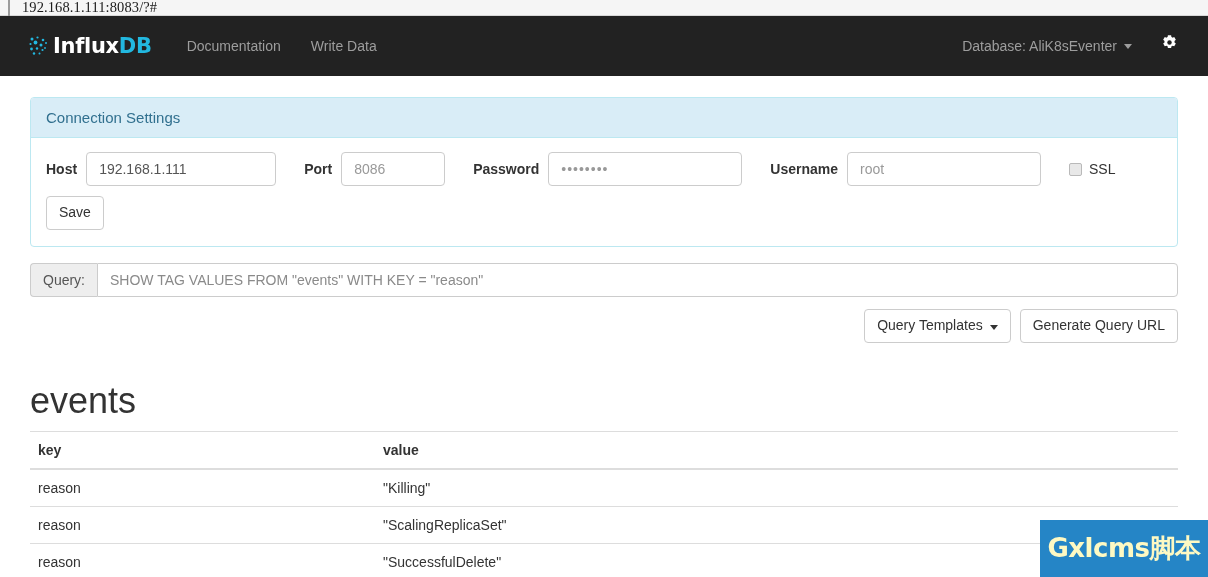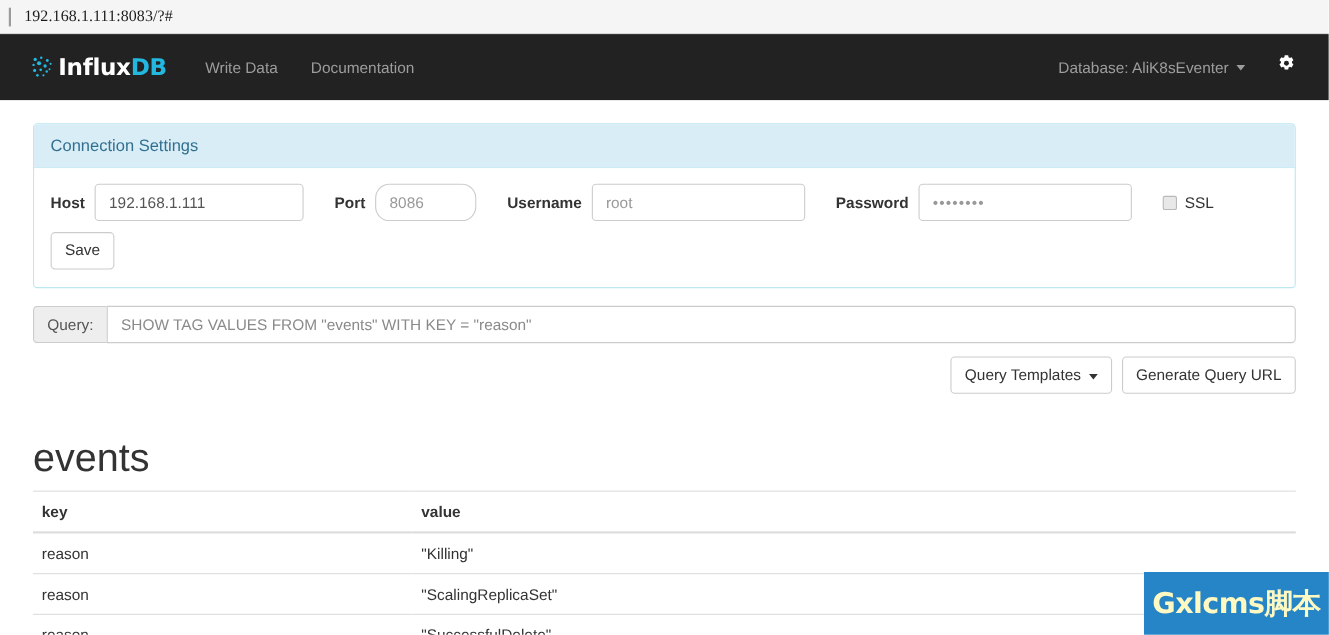--- a/index.html
+++ b/index.html
@@ -8,21 +8,21 @@
     width: 1208px; height: 577px;
     overflow: hidden;
     background: #ffffff;
     font-family: "Liberation Sans", sans-serif;
     font-size: 14px;
     color: #333333;
   }
 
   
   .browser-bar {
-    height: 31px;
+    height: 16px;
     background: #f5f5f5;
     border-bottom: 1px solid #d8d8d8;
     display: flex;
     align-items: center;
     padding-left: 8px;
   }
   .url-caret {
     width: 2px; height: 17px;
     background: #9b9b9b;
     margin-right: 12px;
@@ -144,21 +144,21 @@
     border-radius: 4px;
     padding: 6px 12px;
     font-size: 14px;
     color: #555555;
     background: #ffffff;
     font-family: "Liberation Sans", sans-serif;
     outline: none;
   }
   .form-control::placeholder { color: #999999; opacity: 1; }
   .inp-host { width: 190px; }
-  .inp-port { width: 92px; border-radius: 13px; }
+  .inp-port { width: 104px; }
   .inp-user { width: 194px; }
   .inp-pass { width: 194px; letter-spacing: 1px; }
   .ssl-group { display: flex; align-items: center; margin-right: 0; }
   .ssl-box {
     width: 13px; height: 13px;
     border: 1px solid #b9b9b9;
     background: #e8e8e8;
     border-radius: 2px;
     margin-right: 7px;
     cursor: pointer;
@@ -295,22 +295,22 @@
           <circle cx="17" cy="13" r="0.9"></circle>
         </g>
       </svg>
     </span>
     <span class="brand-text">
       <span class="brand-influx">Influx</span><span class="brand-db">DB</span>
     </span>
   </div>
 
   <div class="nav-links">
+    <div class="nav-link">Documentation</div>
     <div class="nav-link">Write Data</div>
-    <div class="nav-link">Documentation</div>
   </div>
 
   <div class="nav-right">
     <div class="db-select">
       <span>Database: AliK8sEventer</span>
       <span class="caret"></span>
     </div>
     <div class="gear-btn">
       <span>
         <svg width="17" height="17" viewBox="0 0 20 20" aria-hidden="true">
@@ -333,27 +333,27 @@
           <span class="form-label">Host</span>
           <input class="form-control inp-host" type="text" value="192.168.1.111" style="">
         </div>
 
         <div class="form-group">
           <span class="form-label">Port</span>
           <input class="form-control inp-port" type="text" placeholder="8086" style="">
         </div>
 
         <div class="form-group">
+          <span class="form-label">Password</span>
+          <input class="form-control inp-pass" type="text" placeholder="••••••••" style="">
+        </div>
+
+        <div class="form-group">
           <span class="form-label">Username</span>
           <input class="form-control inp-user" type="text" placeholder="root" style="">
-        </div>
-
-        <div class="form-group">
-          <span class="form-label">Password</span>
-          <input class="form-control inp-pass" type="text" placeholder="••••••••" style="">
         </div>
 
         <div class="form-group ssl-group">
           <span class="ssl-box"></span>
           <span class="ssl-label">SSL</span>
         </div>
 
       </div>
       <button class="btn btn-save">Save</button>
     </div>

